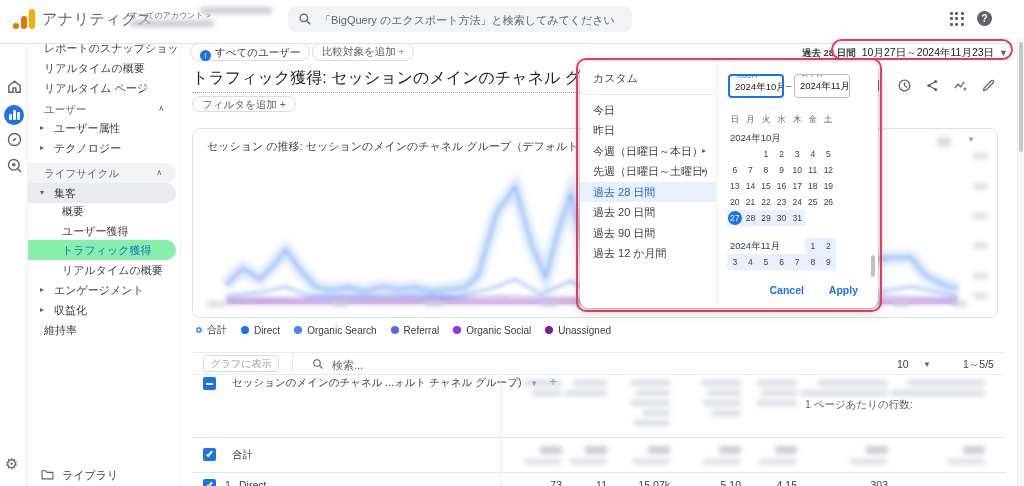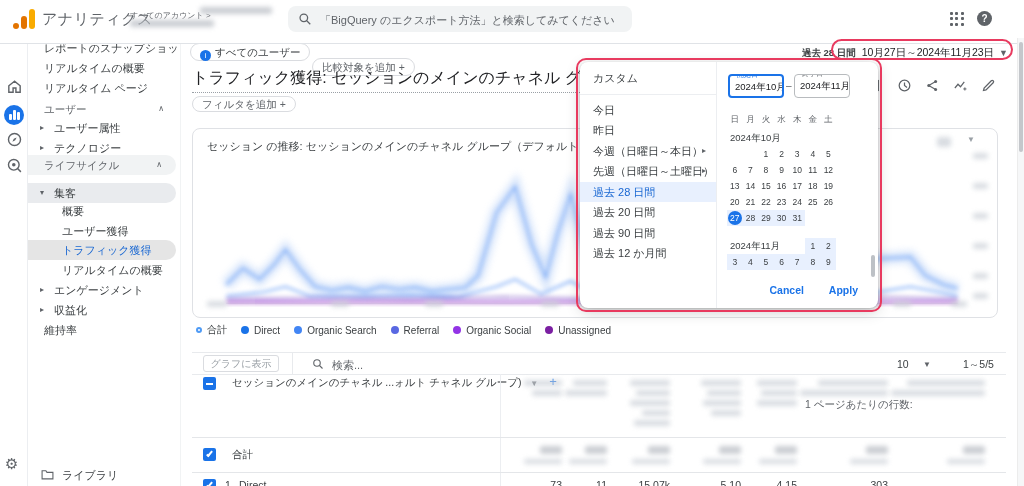--- a/index.html
+++ b/index.html
@@ -36,21 +36,21 @@
   .side { position:absolute; left:28px; top:38px; bottom:0; width:153px; background:#fff; border-right:1px solid #f1f3f4; z-index:20; }
   .s-item { position:absolute; left:0; width:150px; height:20px; font-size:11px; line-height:20px; color:#3c4043; white-space:nowrap; overflow:hidden; }
   .s-item .lbl { position:absolute; left:16px; }
   .s-item.expand .lbl, .s-item.open .lbl { left:26px; }
   .s-item.sub .lbl { left:34px; }
   .s-item .arr { position:absolute; left:12px; top:0; font-size:8px; color:#5f6368; }
   .s-item.section { color:#5f6368; font-size:10.5px; }
   .s-item.section .chev { position:absolute; right:14px; top:0; font-size:8px; color:#5f6368; }
   .s-item.gpill { background:#f1f3f4; border-radius:0 14px 14px 0; width:148px; }
   .s-item.gpill2 { background:#e9ebee; border-radius:0 14px 14px 0; width:148px; }
-  .s-item.active { background:#e5e5e5; border-radius:0 14px 14px 0; width:148px;text-align:center; }
+  .s-item.active { background:#86efac; border-radius:0 14px 14px 0; width:148px;text-align:center; }
   .s-item.active .lbl { color:#1967d2; }
   .lib-row { position:absolute; left:0; top:427px; height:20px; width:150px; font-size:11px; line-height:20px; }
   .lib-row .lbl { position:absolute; left:34px; }
   .lib-row svg { position:absolute; left:13px; top:4px; }
 
   
   .main { position:absolute; left:181px; top:38px; right:0; bottom:0; background:#fff; }
   .chip { position:absolute; height:18px; border:1px solid #dadce0; border-radius:10px; font-size:10.5px; line-height:16px; color:#3c4043; padding:0 9px; background:#fff; white-space:nowrap; }
   .chip .ico { display:inline-block; width:11px; height:11px; border-radius:50%; background:#1a73e8; color:#fff; font-size:8px; line-height:11px; text-align:center; vertical-align:-2px; margin-right:4px; }
   .rtitle { position:absolute; left:11px; top:30px; max-width:560px; font-size:16px; color:#202124; white-space:nowrap; overflow:hidden; border-bottom:1px dotted #9aa0a6; padding-bottom:3px; }
@@ -192,21 +192,21 @@
           <span class="chev">∧</span>
         </div>
         <div class="s-item expand" style="top: 80px;">
           <span class="arr">▸</span>
           <span class="lbl">ユーザー属性</span>
         </div>
         <div class="s-item expand" style="top: 100px;">
           <span class="arr">▸</span>
           <span class="lbl">テクノロジー</span>
         </div>
-        <div class="s-item section gpill" style="top: 117px;">
+        <div class="s-item section gpill" style="top: 125px;">
           <span class="lbl">ライフサイクル</span>
           <span class="chev">∧</span>
         </div>
         <div class="s-item open gpill2" style="top: 145px;">
           <span class="arr">▾</span>
           <span class="lbl">集客</span>
         </div>
         <div class="s-item sub" style="top: 163px;">
           <span class="lbl">概要</span>
         </div>
@@ -238,21 +238,21 @@
       <span class="lbl">ライブラリ</span>
     </div>
 
   </div>
 
   <div class="main">
 
     <div class="chip" style="left:9px;top:5px;">
       <span class="ico">i</span><span>すべてのユーザー</span>
     </div>
-    <div class="chip" style="left:131px;top:20px;color:#5f6368;">
+    <div class="chip" style="left:131px;top:5px;color:#5f6368;font-family:Liberation Serif, serif;">
       <span>比較対象を追加 +</span>
     </div>
 
     <div class="rtitle">トラフィック獲得: セッションのメインのチャネル グループ（デフォルト チャネル グループ）</div>
 
     <div class="chip" style="left:11px;top:58px;height:16px;line-height:14px;color:#5f6368;">
       <span>フィルタを追加 +</span>
     </div>
 
     <div class="actions">

